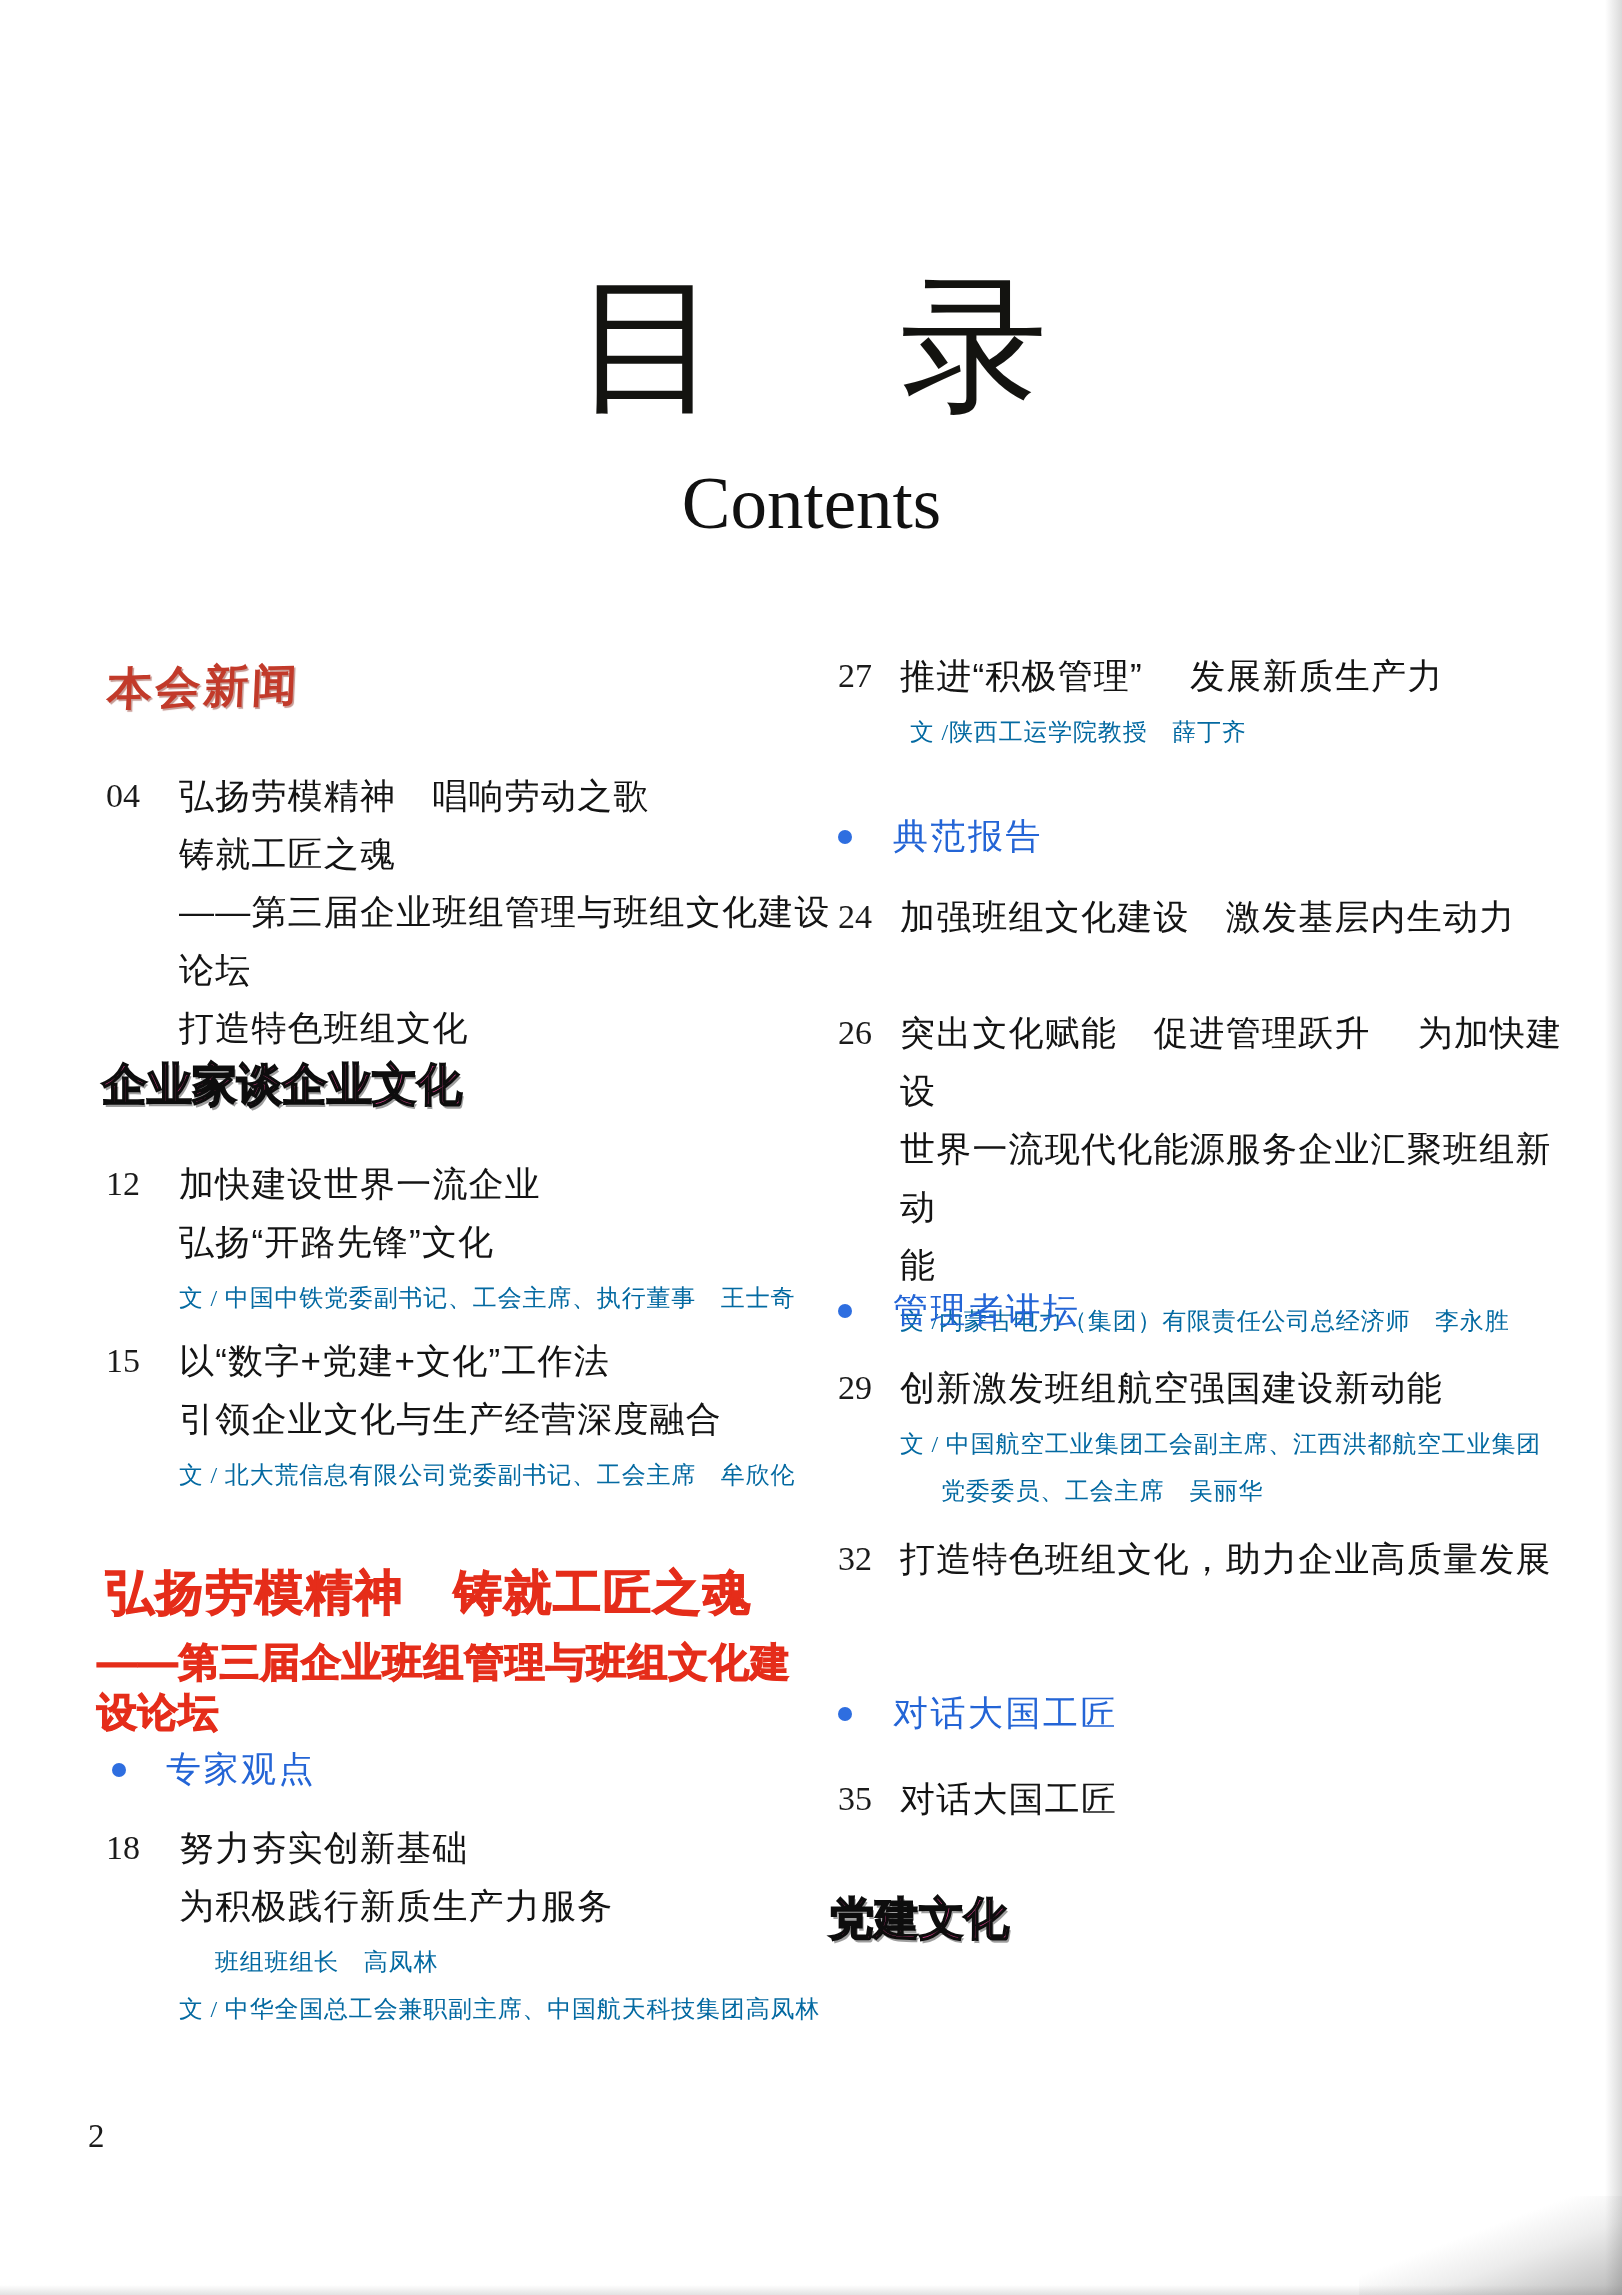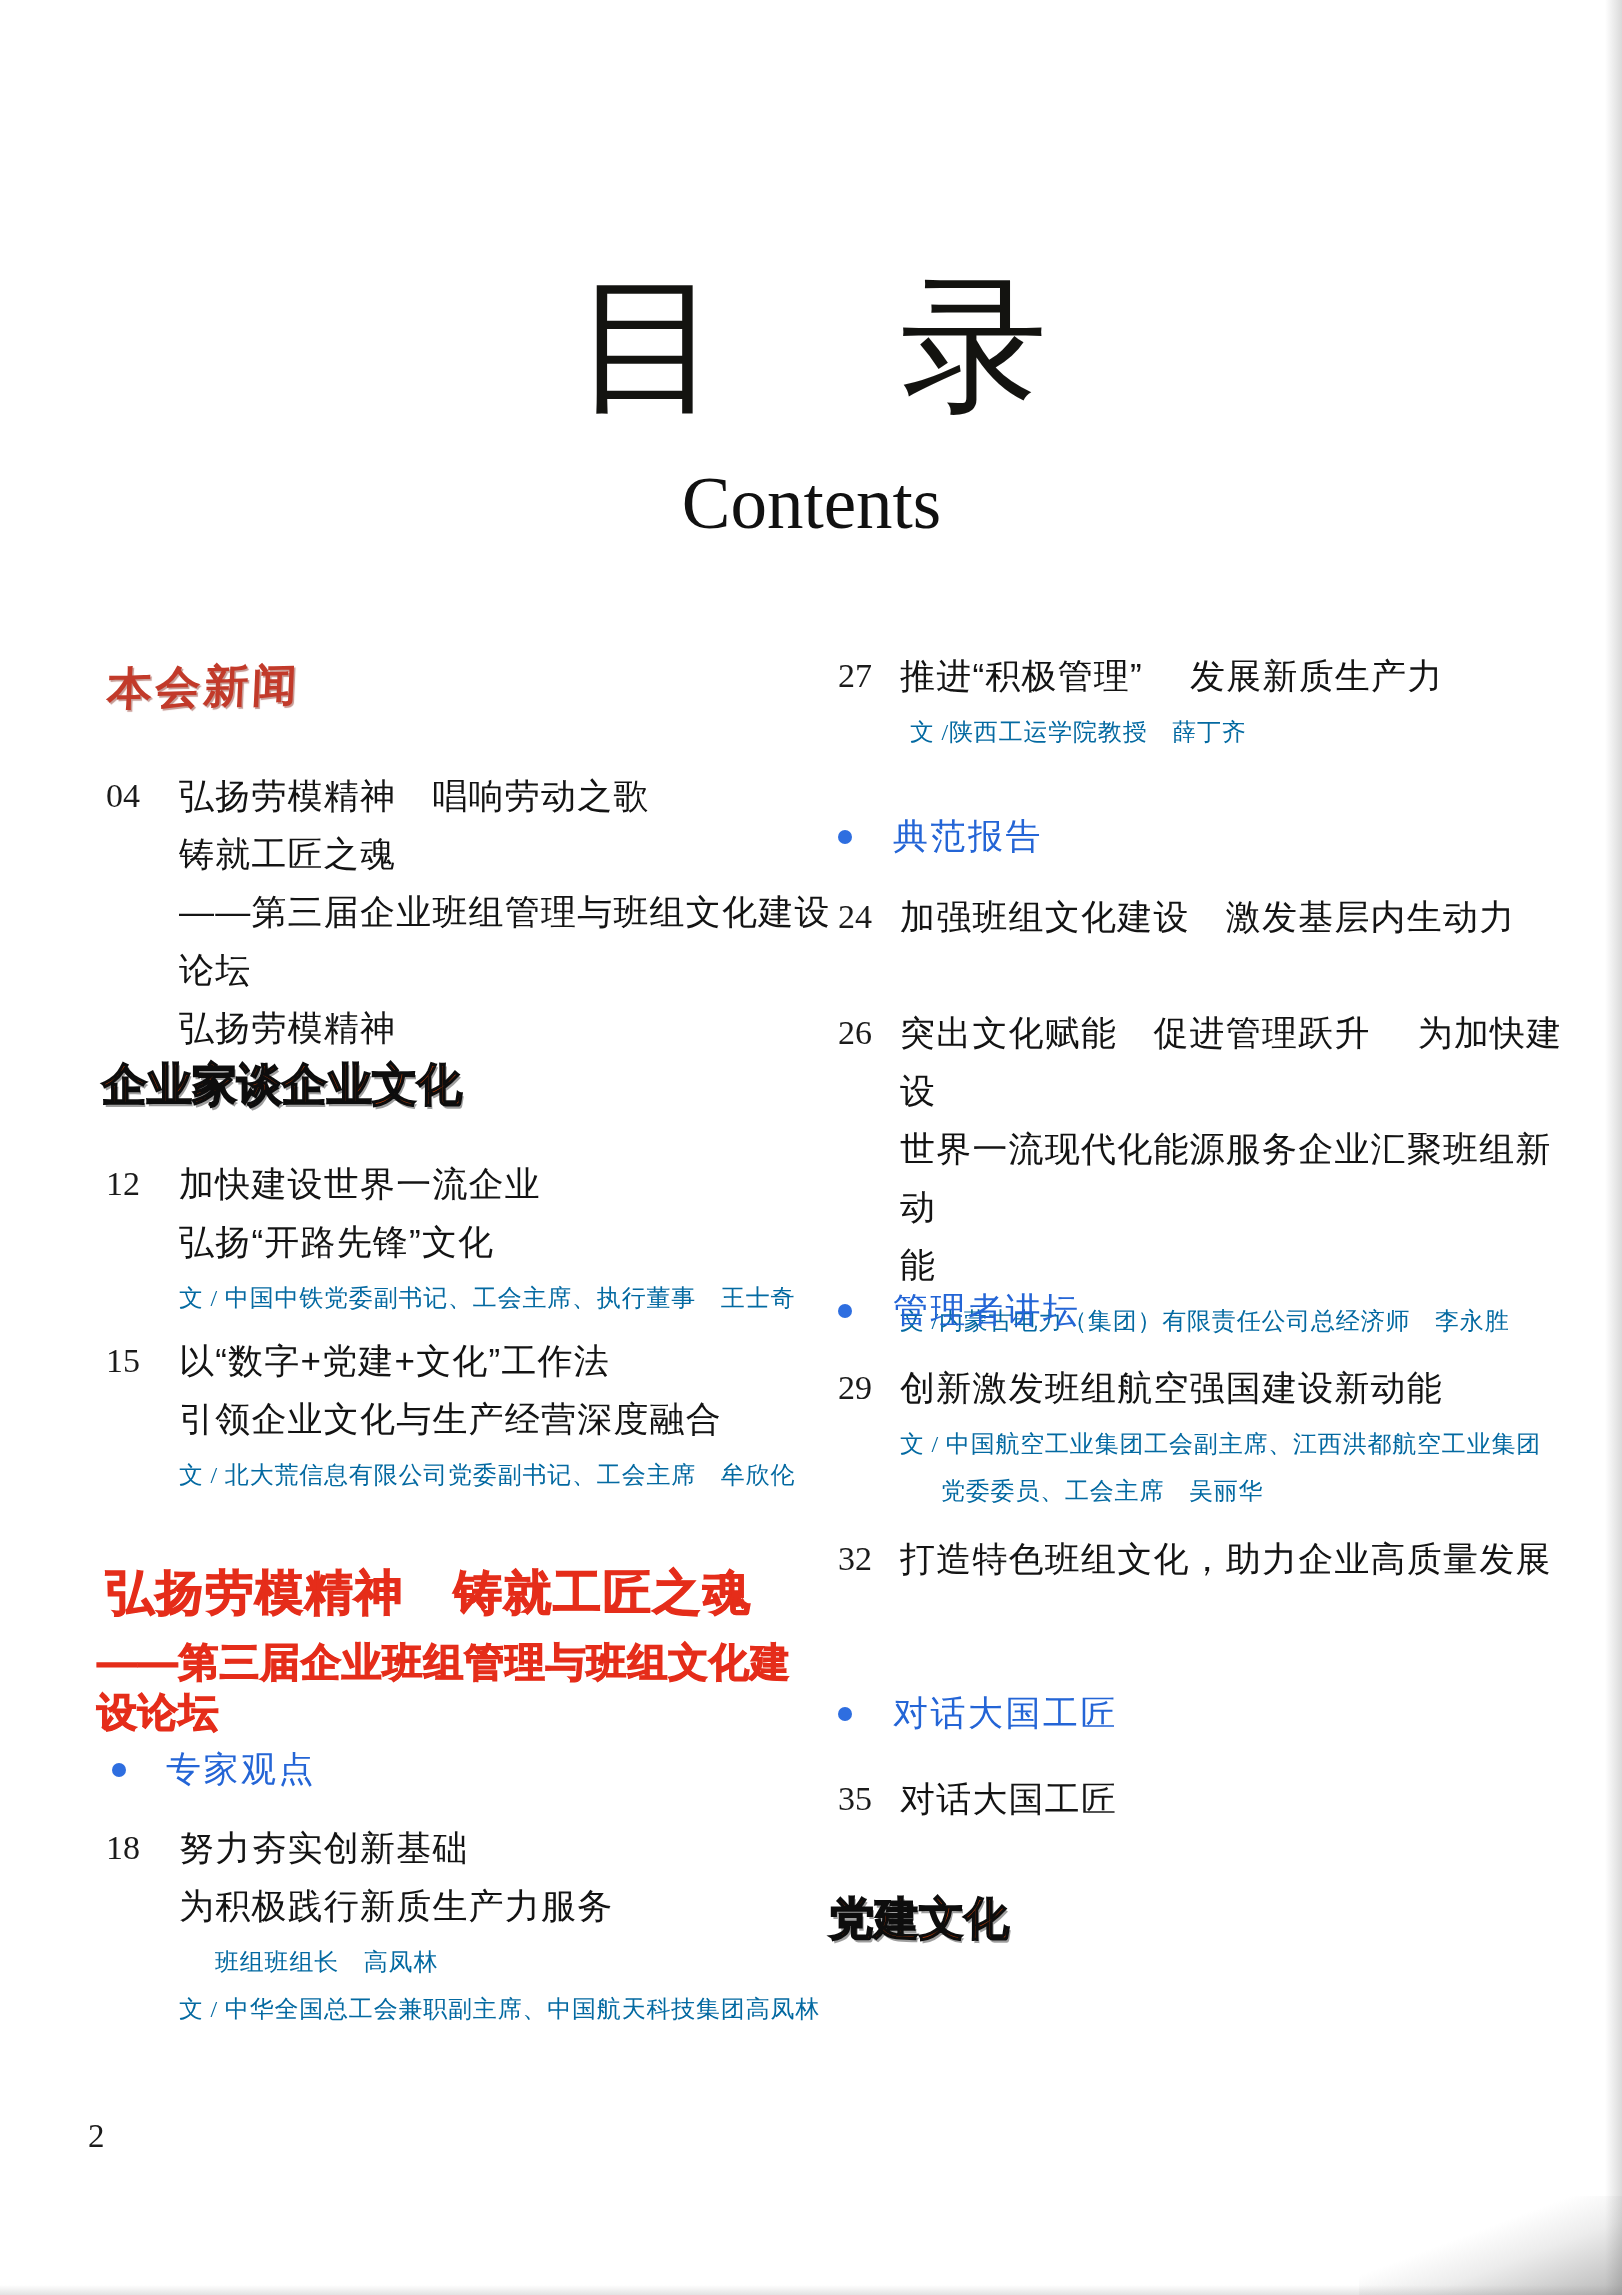--- a/index.html
+++ b/index.html
@@ -27,21 +27,21 @@
   .doc-subtitle{position:absolute;top:462px;left:0;width:100%;
     text-align:center;font-family:"Liberation Serif","DejaVu Serif",serif;
     font-size:73px;color:#111;}
 
   
   .sec-red{position:absolute;font-size:45px;font-weight:900;
     color:#c23a2a;letter-spacing:3.3px;
     transform:rotate(-1.5deg) skewX(-4deg);
     text-shadow:1.7px 1.7px 0.8px rgba(130,30,18,.45);}
   .sec-black{position:absolute;font-size:45px;font-weight:900;
-    color:#c2410c;letter-spacing:0px;
+    color:#ec4899;letter-spacing:0px;
     text-shadow:1.7px 2.5px 0 rgba(0,0,0,.38);
     -webkit-text-stroke:1.7px #0d0d0d;}
   .red-title{position:absolute;color:#e52d1a;font-weight:900;
     -webkit-text-stroke:1.2px #e52d1a;}
   .red-title .rt1{font-size:48px;letter-spacing:1.7px;line-height:59px;padding-left:9px;}
   .red-title .rt2{font-size:40px;letter-spacing:0.8px;line-height:50px;margin-top:15px;
     text-shadow:0.8px 0.8px 0 rgba(255,255,255,.6);}
 
   
   .sec-blue{position:absolute;display:flex;align-items:center;height:41px;}
@@ -80,21 +80,21 @@
   <div class="doc-subtitle">Contents</div>
 
   <div class="sec-red" style="left:107px;top:657px;">本会新闻</div>
 
   <div class="item l" style="left:106px;top:767px;">
     <span class="num">04</span>
     <div class="lines">
       <div class="tl">弘扬劳模精神　唱响劳动之歌</div>
       <div class="tl">铸就工匠之魂</div>
       <div class="tl">——第三届企业班组管理与班组文化建设论坛</div>
-      <div class="tl">弘扬劳模精神</div>
+      <div class="tl">打造特色班组文化</div>
     </div>
   </div>
 
   <div class="sec-black" style="left:102px;top:1055px;">企业家谈企业文化</div>
 
   <div class="item l" style="left:106px;top:1155px;">
     <span class="num">12</span>
     <div class="lines">
       <div class="tl">加快建设世界一流企业</div>
       <div class="tl">弘扬“开路先锋”文化</div>

